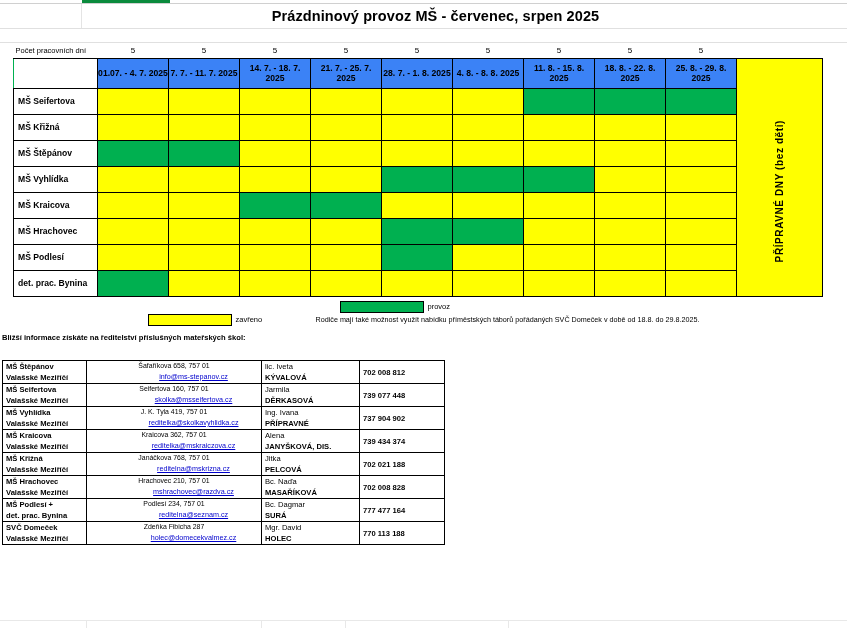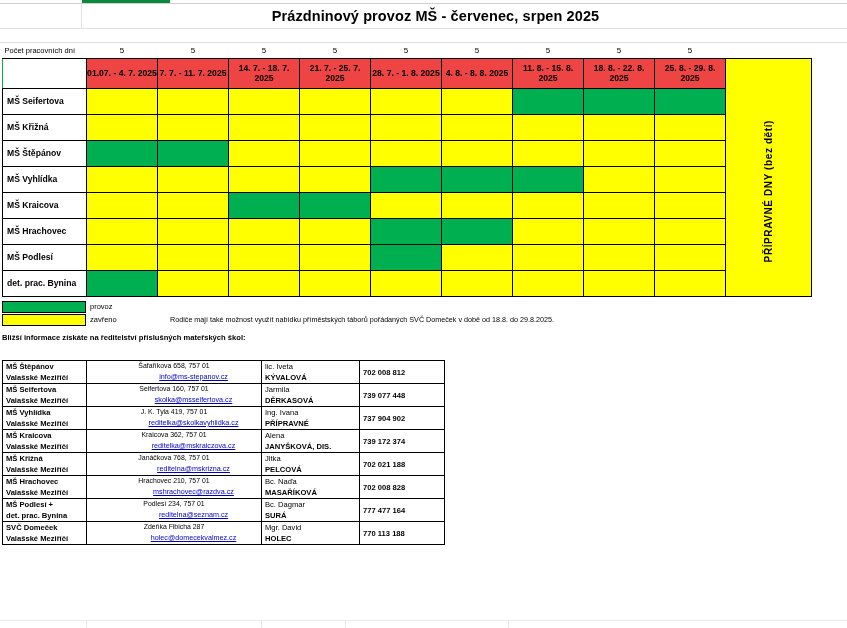--- a/index.html
+++ b/index.html
@@ -56,21 +56,21 @@
     position: absolute;
     left: 0;
     width: 847px;
     height: 1px;
     background: #e0e0e0;
   }
 
   
   table.cal {
     position: absolute;
-    left: 2px; top: 44px;
+    left: 13px; top: 44px;
     border-collapse: collapse;
     table-layout: fixed;
     font-size: 9px;
   }
   table.cal td, table.cal th {
     border: 1px solid #000;
     padding: 0;
     vertical-align: middle;
     font-weight: normal;
   }
@@ -86,21 +86,21 @@
     color: #000;
   }
   .cal .count-row td.count-label {
     text-align: left;
     padding-left: 2px;
     font-size: 7.5px;
   }
   .cal .count-row td.blankend { border: none; }
 
   .cal .hdr td {
-    background: #ef4444;
+    background: #3b82f6;
     height: 30px;
     text-align: center;
     font-weight: bold;
     font-size: 8.6px;
     color: #000;
   }
   .cal .hdr td.corner {
     background: #ffffff;
     border-left: 1px solid #00b050;
   }
@@ -137,21 +137,21 @@
     display: inline-block;
   }
 
   
   .legend {
     position: absolute;
     left: 2px;
     font-size: 7.5px;
     color: #000;
   }
-  .legend-row { display: flex; align-items: center; height: 13px; }
+  .legend-row { display: flex; align-items: center; height: 13px; justify-content: center; }
   .legend-swatch {
     width: 84px; height: 12px;
     border: 1px solid #000;
   }
   .legend-swatch.green { background: #00b050; }
   .legend-swatch.yellow { background: #ffff00; }
   .legend-word {
     width: 84px;
     padding-left: 4px;
     font-size: 7.5px;
@@ -451,21 +451,21 @@
           <span>Valašské Meziříčí</span>
         </td>
         <td class="addr">
           <span>Kraicova 362, 757 01</span><br>
           <span class="mail">reditelka@mskraiczova.cz</span>
         </td>
         <td class="name">
           <span>Alena</span><br>
           <span class="surname">JANYŠKOVÁ, DIS.</span>
         </td>
-        <td class="phone">739 172 374</td>
+        <td class="phone">739 434 374</td>
       </tr>
       <tr>
         <td class="school">
           <span>MŠ Křižná</span><br>
           <span>Valašské Meziříčí</span>
         </td>
         <td class="addr">
           <span>Janáčkova 768, 757 01</span><br>
           <span class="mail">reditelna@mskrizna.cz</span>
         </td>

